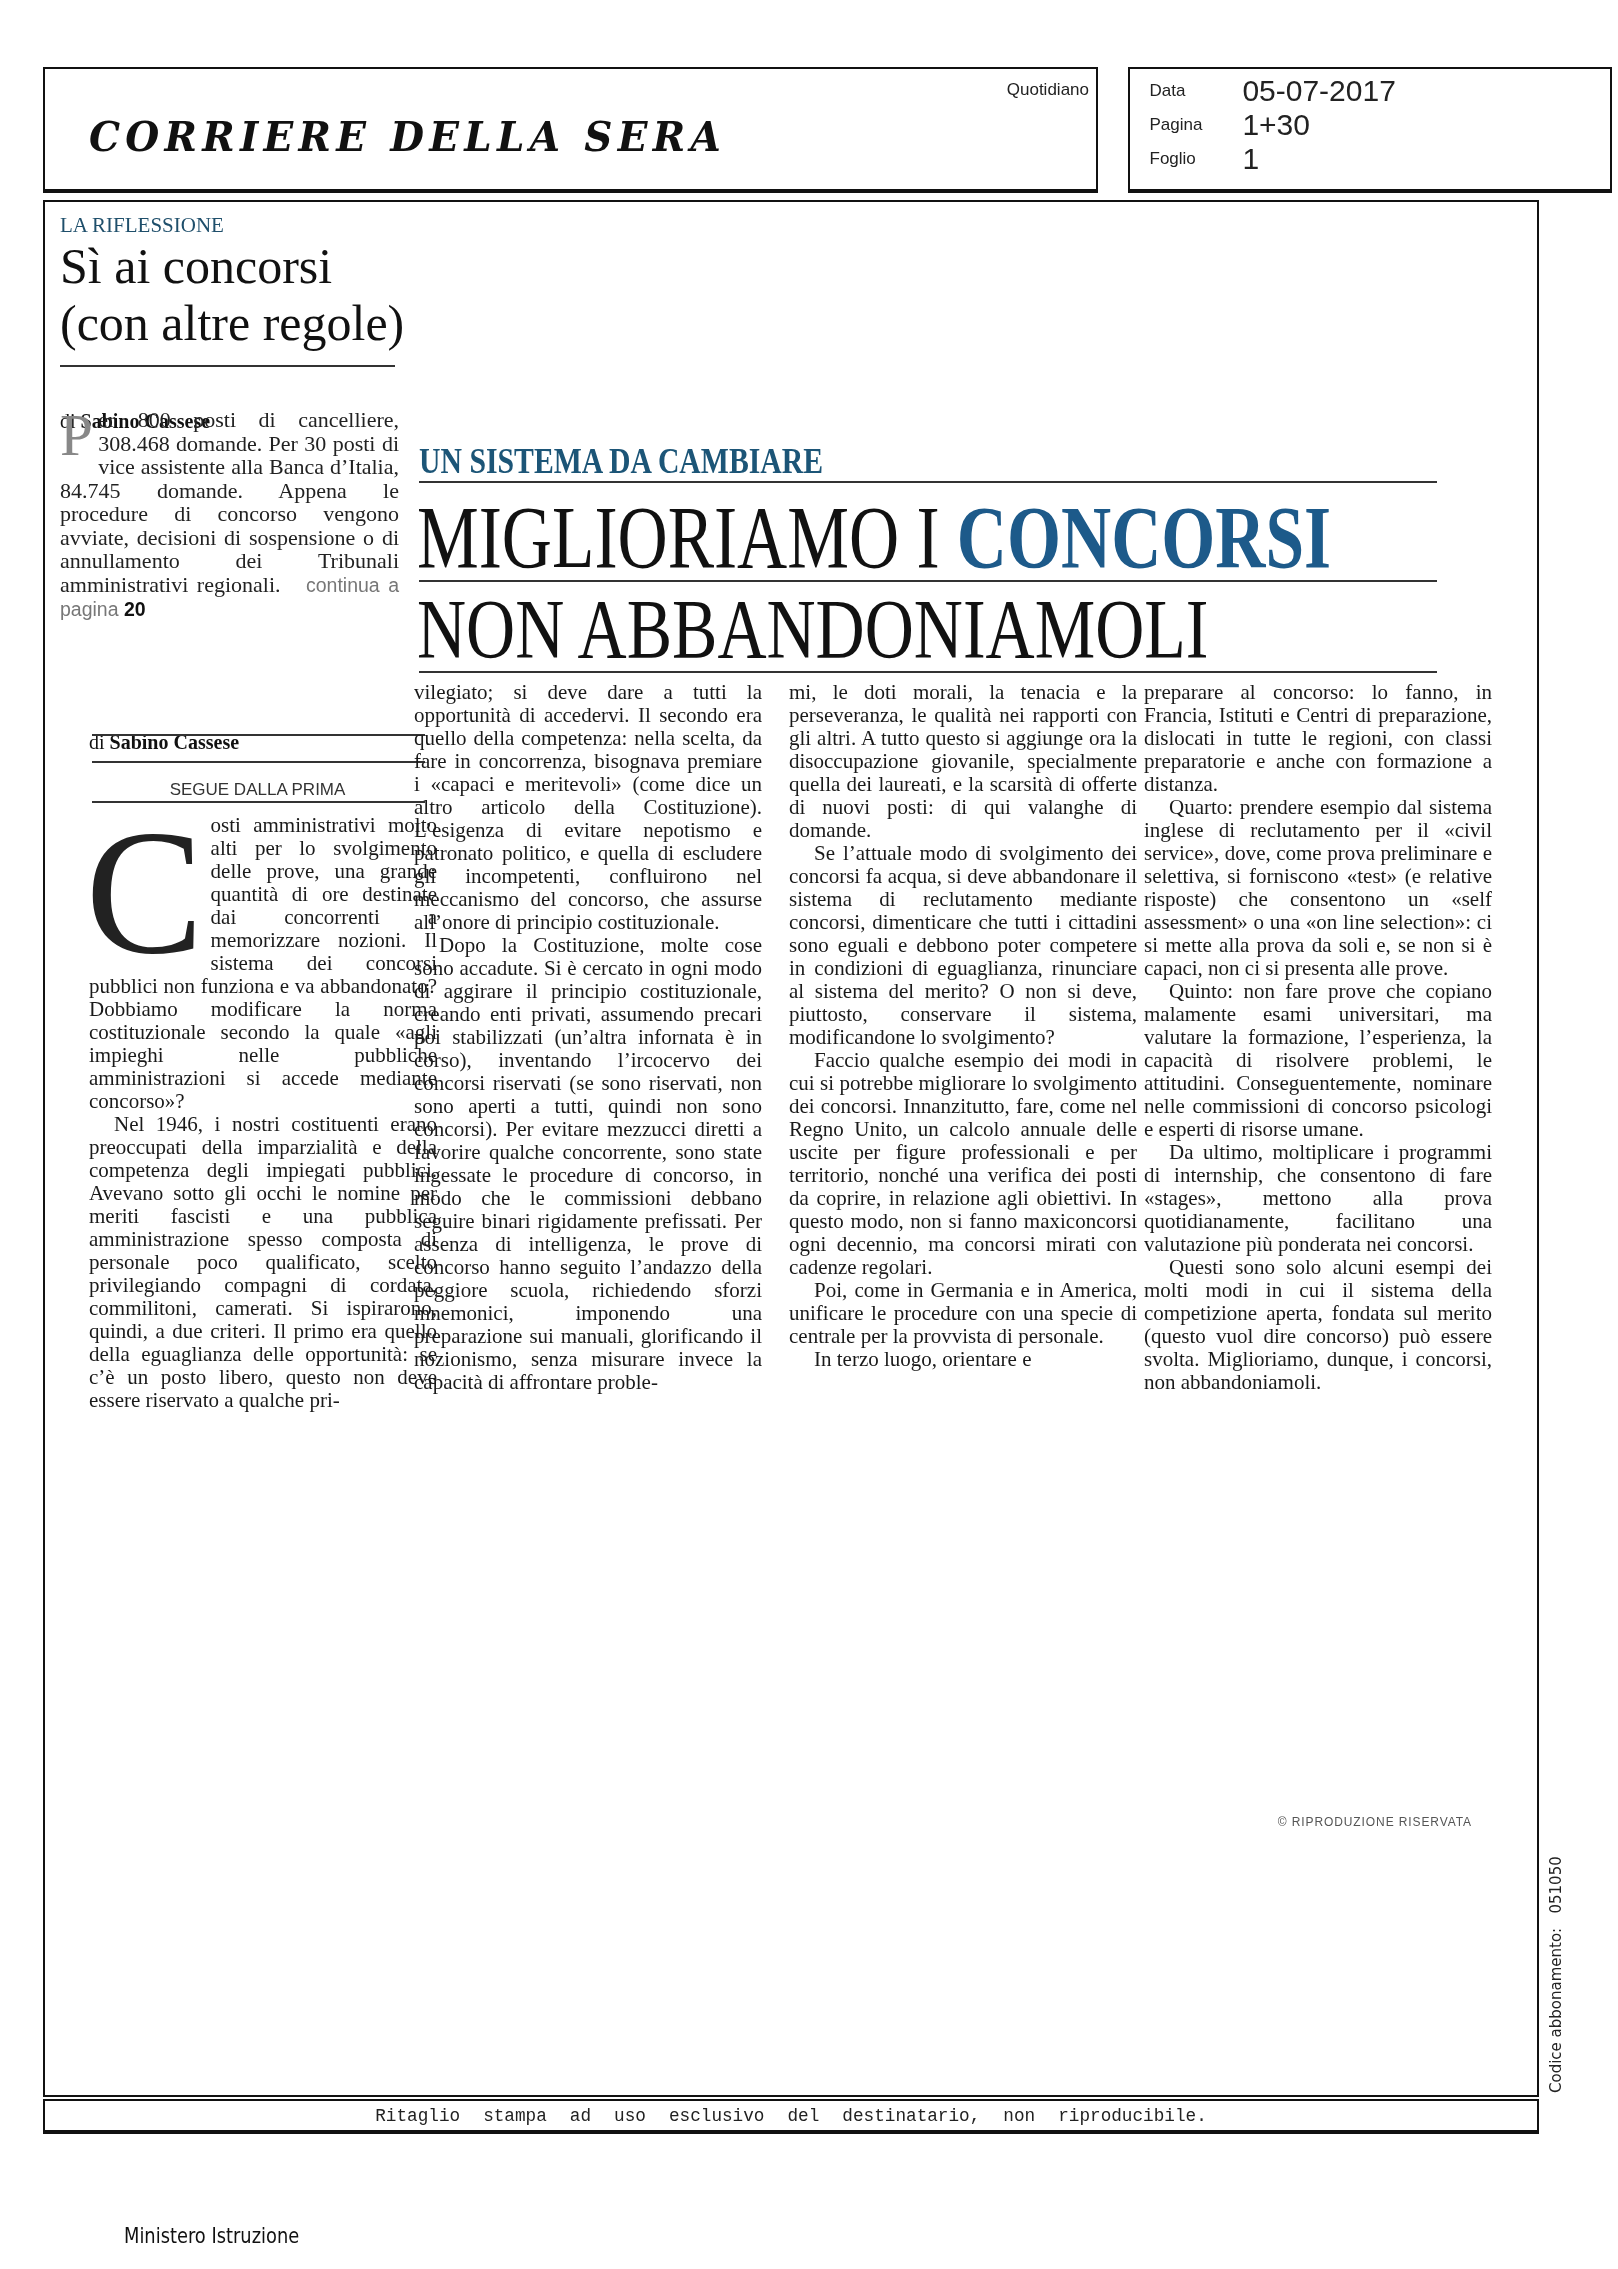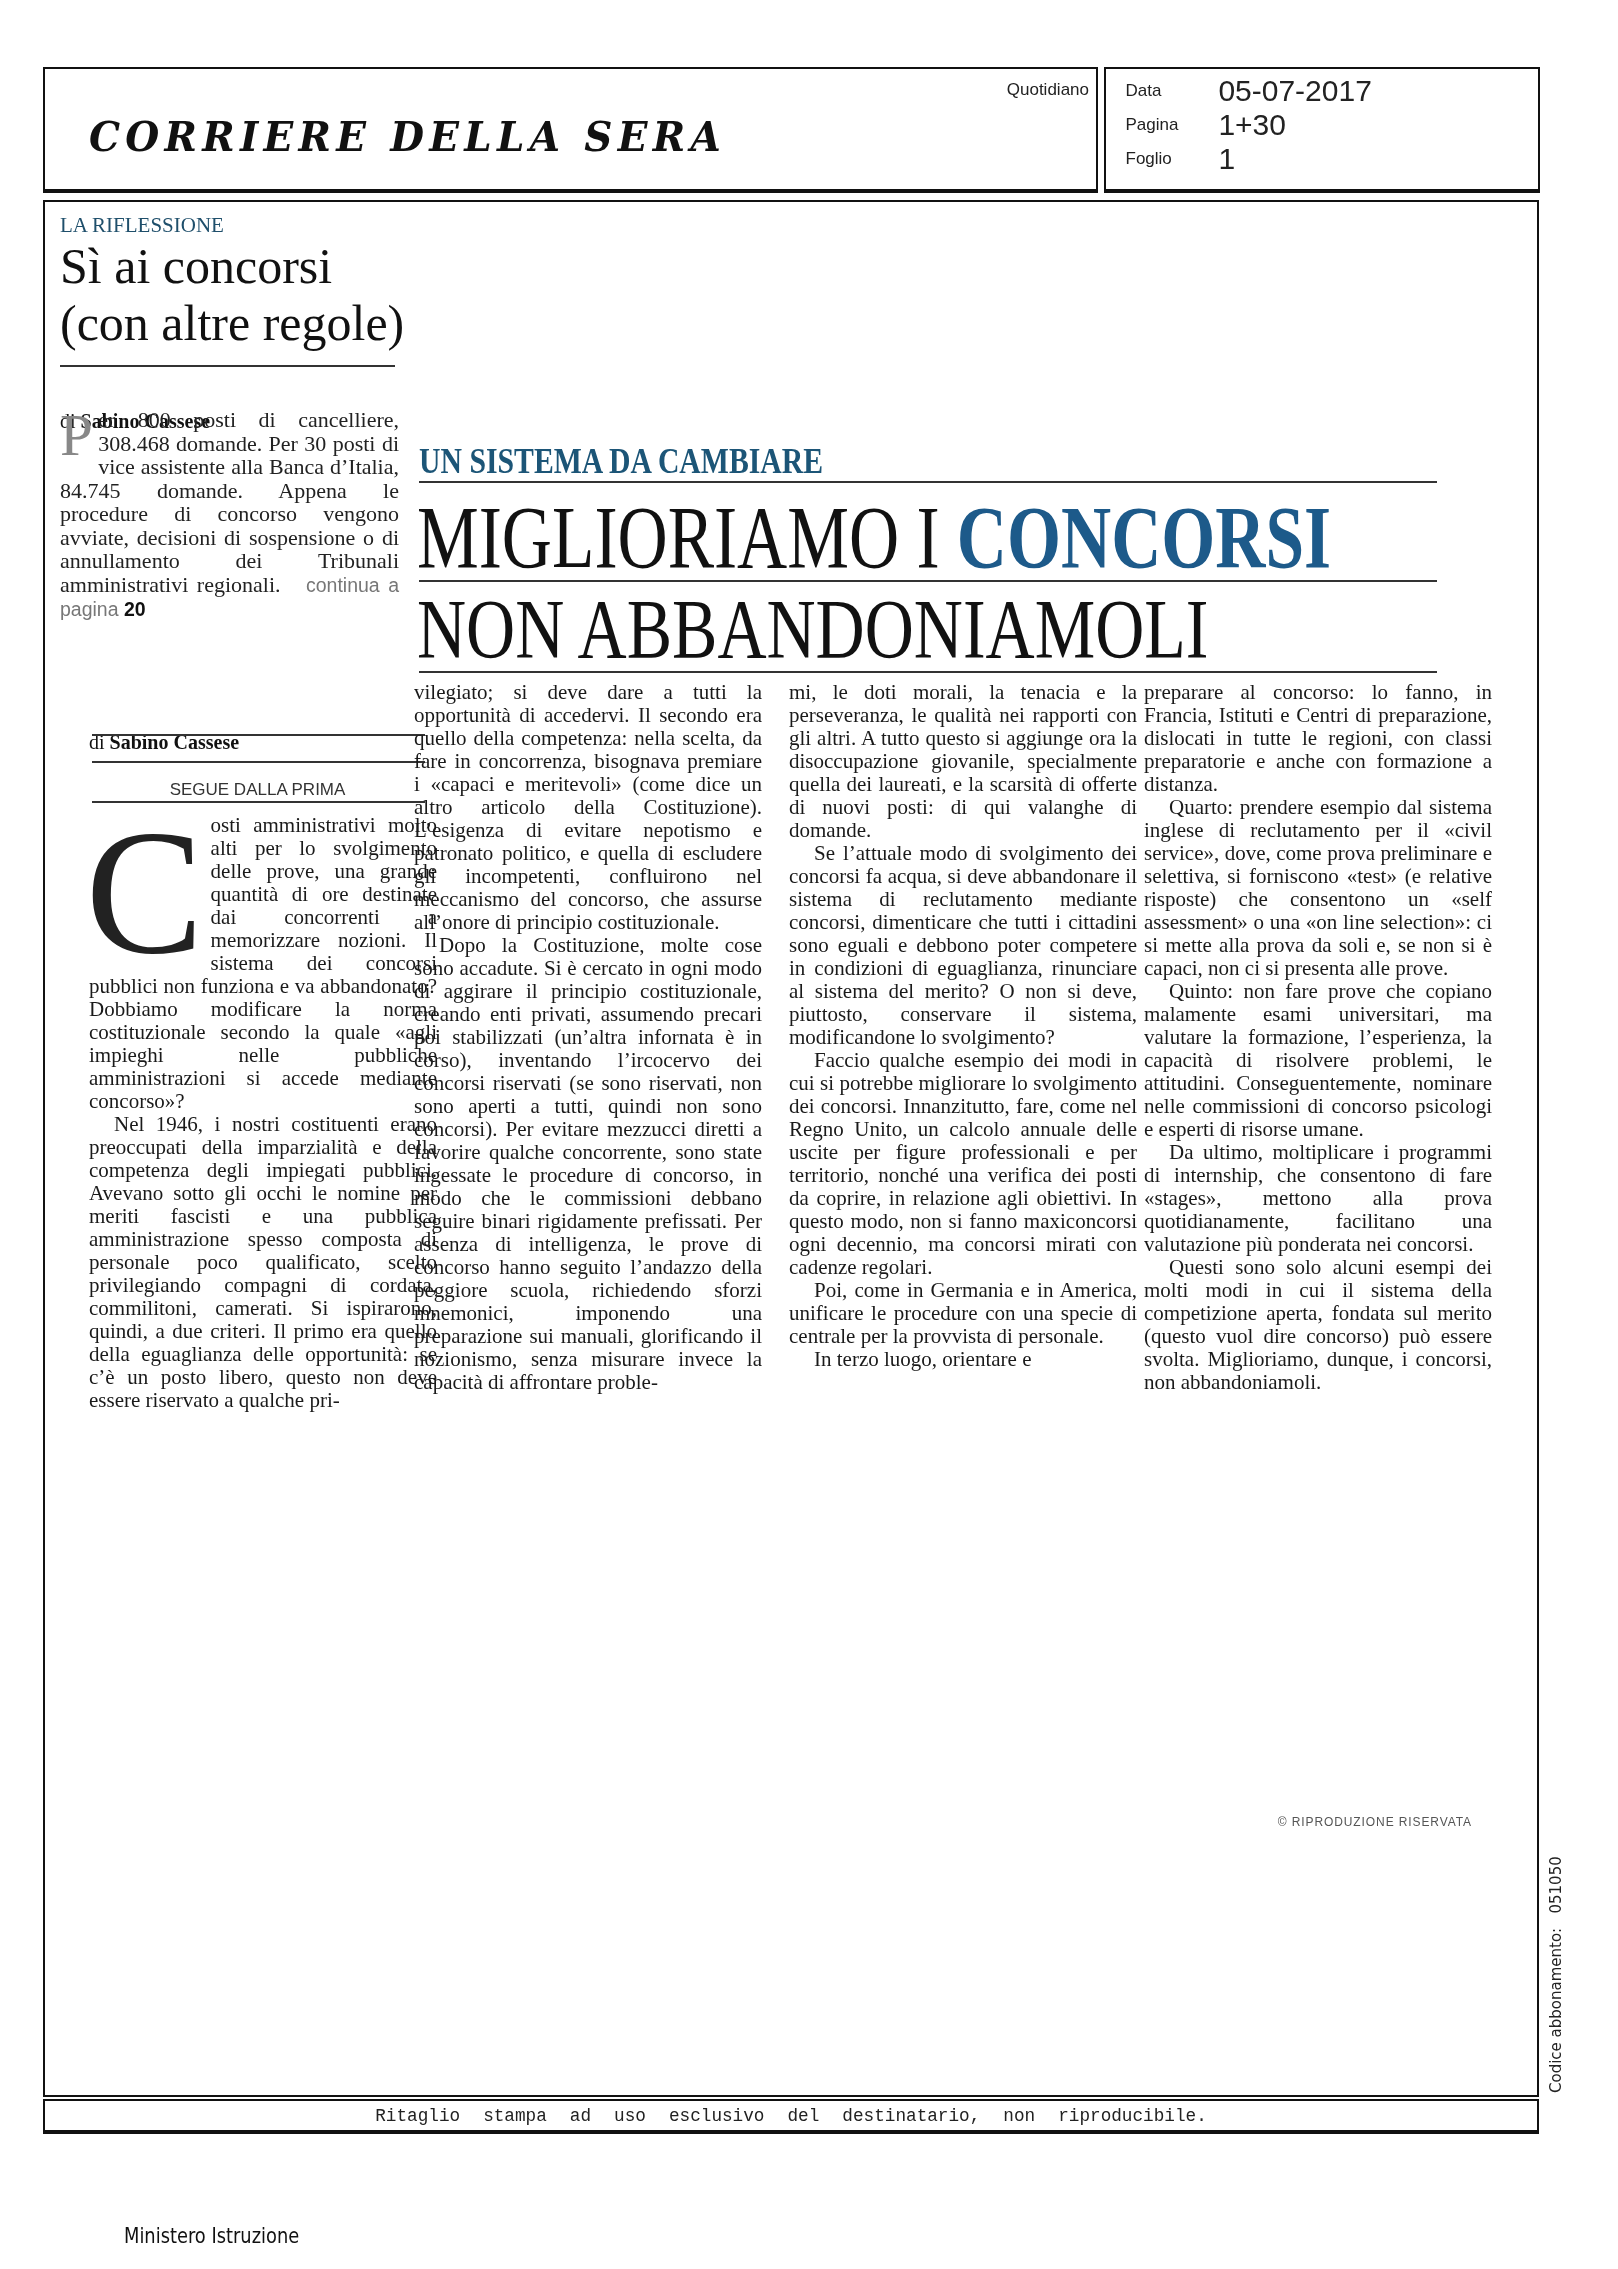--- a/index.html
+++ b/index.html
@@ -1,21 +1,21 @@
 <!DOCTYPE html>
 <html style="font-size:14px"><head>
 <meta charset="utf-8">
 <style>
   html, body { margin: 0; padding: 0; background: #ffffff; }
   body { width: 1618px; height: 2270px; position: relative; overflow: hidden; color: #1a1a1a; }
 
   
   .hdr { position: absolute; left: 43px; top: 67px; width: 1055px; height: 126px;
          border: 2.7px solid #111; border-bottom-width: 4.4px; box-sizing: border-box; }
-  .hdr-meta { position: absolute; left: 1104px; top: 67px; width: 436px; height: 126px;
+  .hdr-meta { position: absolute; left: 1128px; top: 67px; width: 484px; height: 126px;
          border: 2.7px solid #111; border-bottom-width: 4.4px; box-sizing: border-box; }
   .logo { position: absolute; left: 44px; top: 44px; font-family: "DejaVu Serif", serif;
           font-weight: bold; font-style: italic; font-size: 39px; letter-spacing: 5.3px; transform: scaleY(1.05); color: #111; }
   .quotidiano { position: absolute; right: 7px; top: 10.6px; font-family: "Liberation Sans", sans-serif; font-size: 17px; color: #222; }
   .meta-row { position: absolute; left: 19.5px; font-family: "Liberation Sans", sans-serif; color: #222; }
   .meta-lbl { display: inline-block; width: 89px; font-size: 17px; vertical-align: middle; }
   .meta-val { display: inline-block; font-size: 30px; vertical-align: middle; }
 
   
   .frame { position: absolute; left: 43px; top: 200px; width: 1496px; height: 1897px;

